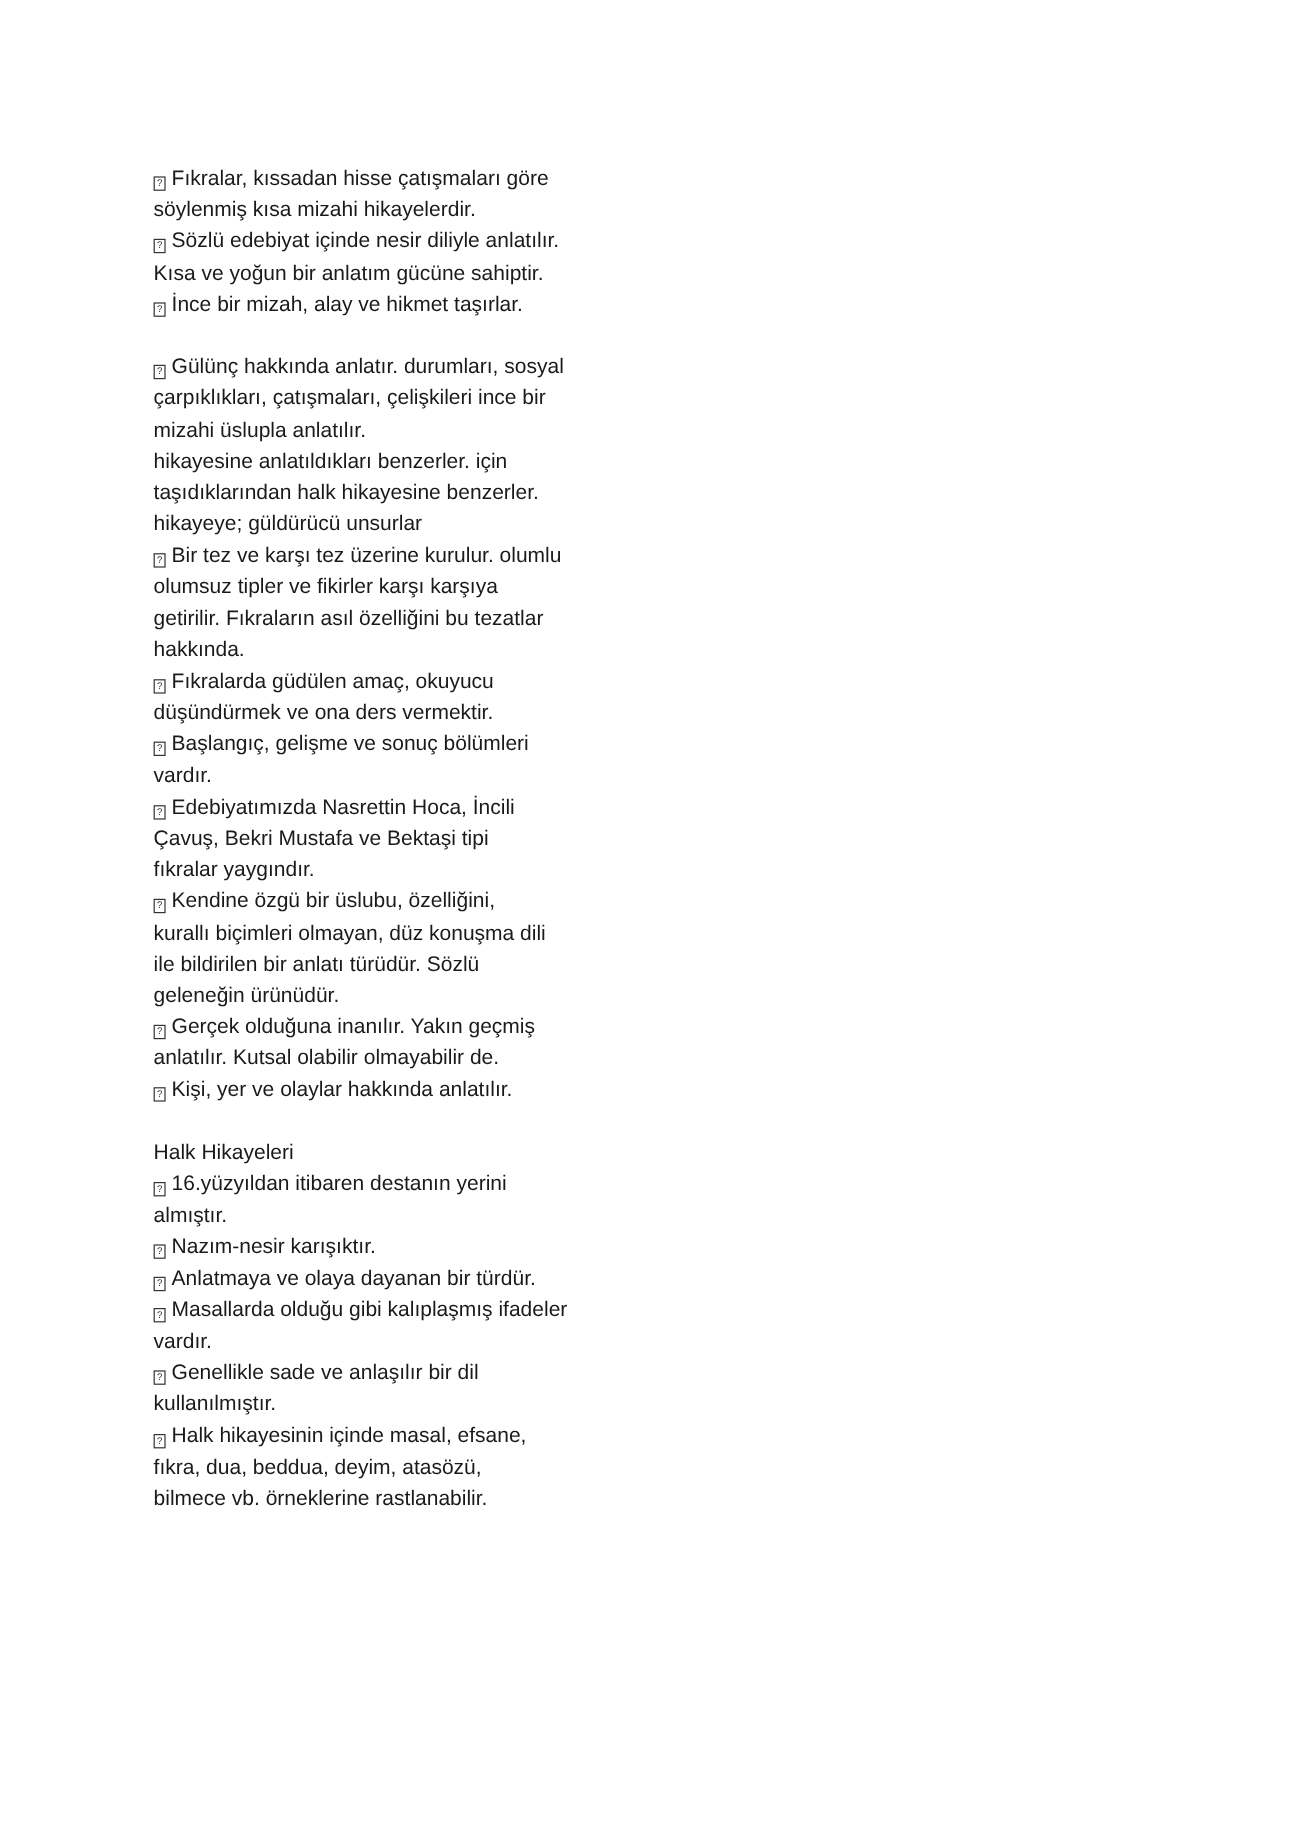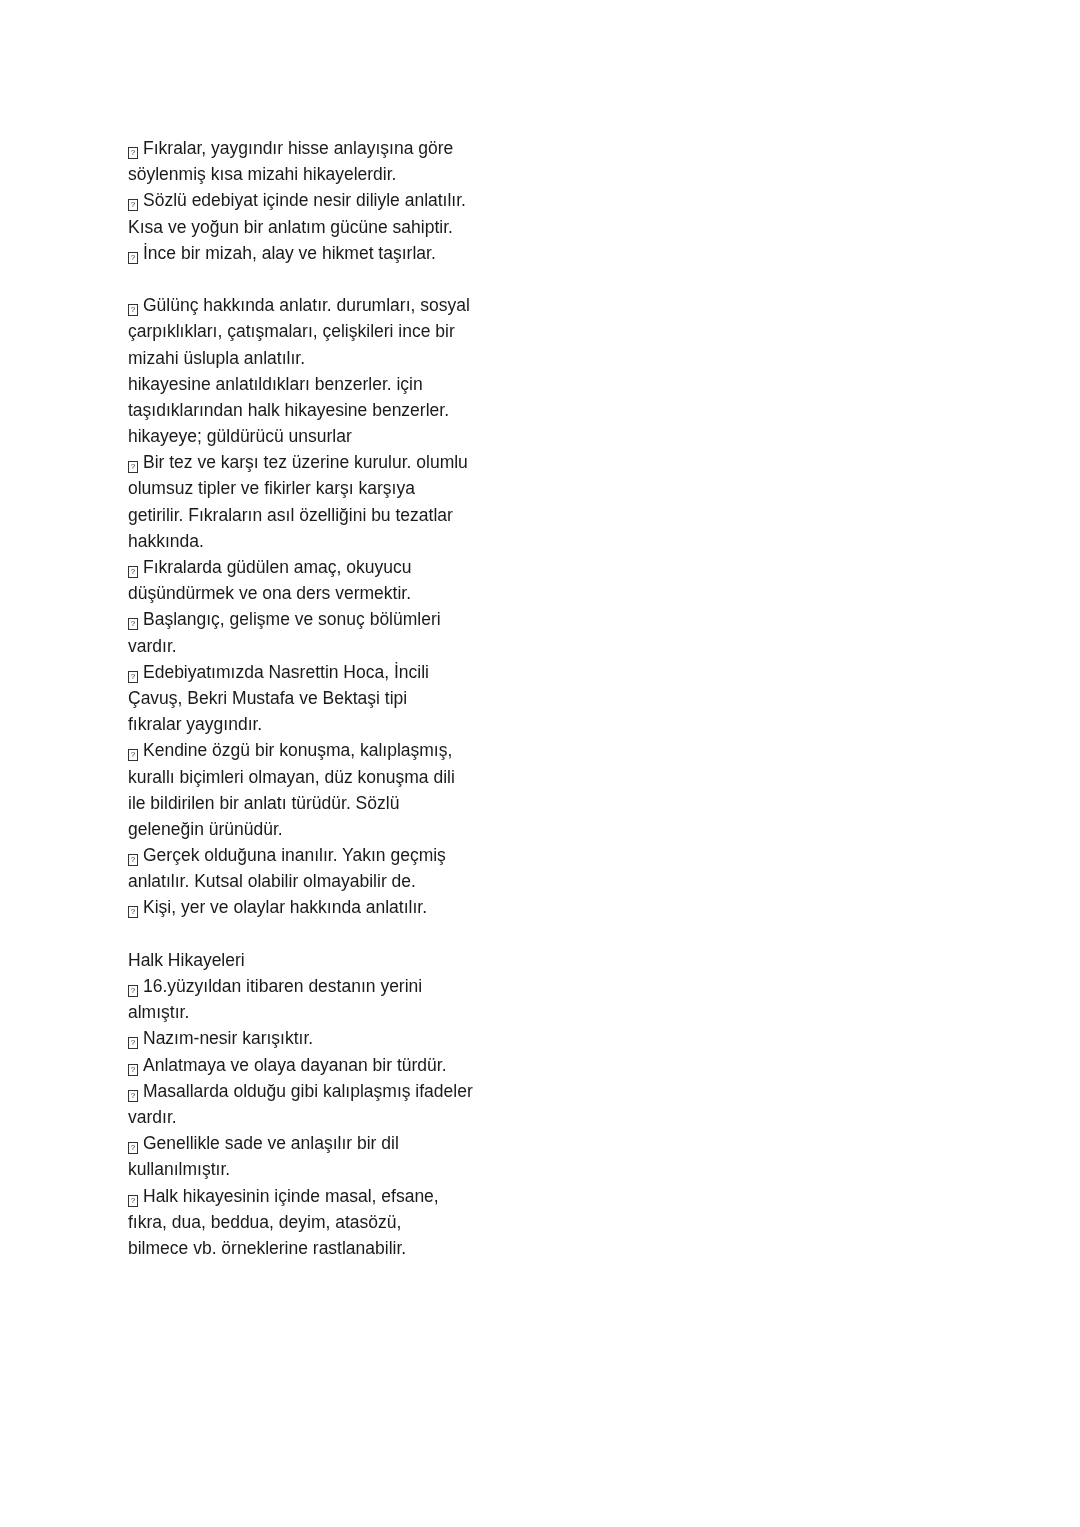--- a/index.html
+++ b/index.html
@@ -45,21 +45,21 @@
       line-height: 10px;
       text-align: center;
       color: #333;
     }
   </style>
 </head>
 <body>
 
 <div class="page" id="page">
     <div>
-      <span class="line"><span class="bullet">?</span><span>Fıkralar, yaygındır hisse anlayışına göre</span></span>
+      <span class="line"><span class="bullet">?</span><span>Fıkralar, kıssadan hisse çatışmaları göre</span></span>
       <span class="line"><span>söylenmiş kısa mizahi hikayelerdir.</span></span>
       <span class="line"><span class="bullet">?</span><span>Sözlü edebiyat içinde nesir diliyle anlatılır.</span></span>
       <span class="line"><span>Kısa ve yoğun bir anlatım gücüne sahiptir.</span></span>
       <span class="line"><span class="bullet">?</span><span>İnce bir mizah, alay ve hikmet taşırlar.</span></span>
       <span class="blank"></span>
       <span class="line"><span class="bullet">?</span><span>Gülünç hakkında anlatır. durumları, sosyal</span></span>
       <span class="line"><span>çarpıklıkları, çatışmaları, çelişkileri ince bir</span></span>
       <span class="line"><span>mizahi üslupla anlatılır.</span></span>
       <span class="line"><span>hikayesine anlatıldıkları benzerler. için</span></span>
       <span class="line"><span>taşıdıklarından halk hikayesine benzerler.</span></span>
@@ -70,21 +70,21 @@
       <span class="line"><span>hakkında.</span></span>
       <span class="line"><span class="bullet">?</span><span>Fıkralarda güdülen amaç, okuyucu</span></span>
       <span class="line"><span>düşündürmek ve ona ders vermektir.</span></span>
       <span class="line"><span class="bullet">?</span><span>Başlangıç, gelişme ve sonuç bölümleri</span></span>
       <span class="line"><span>vardır.</span></span>
       <span class="line"><span class="bullet">?</span><span>Edebiyatımızda Nasrettin Hoca, İncili</span></span>
       <span class="line"><span>Çavuş, Bekri Mustafa ve Bektaşi tipi</span></span>
       <span class="line"><span>fıkralar yaygındır.</span></span>
     </div>
     <div>
-      <span class="line"><span class="bullet">?</span><span>Kendine özgü bir konuşma, kalıplaşmış,</span></span>
+      <span class="line"><span class="bullet">?</span><span>Kendine özgü bir üslubu, özelliğini,</span></span>
       <span class="line"><span>kurallı biçimleri olmayan, düz konuşma dili</span></span>
       <span class="line"><span>ile bildirilen bir anlatı türüdür. Sözlü</span></span>
       <span class="line"><span>geleneğin ürünüdür.</span></span>
       <span class="line"><span class="bullet">?</span><span>Gerçek olduğuna inanılır. Yakın geçmiş</span></span>
       <span class="line"><span>anlatılır. Kutsal olabilir olmayabilir de.</span></span>
       <span class="line"><span class="bullet">?</span><span>Kişi, yer ve olaylar hakkında anlatılır.</span></span>
       <span class="blank"></span>
     </div>
     <div>
       <span class="line">Halk Hikayeleri</span>

